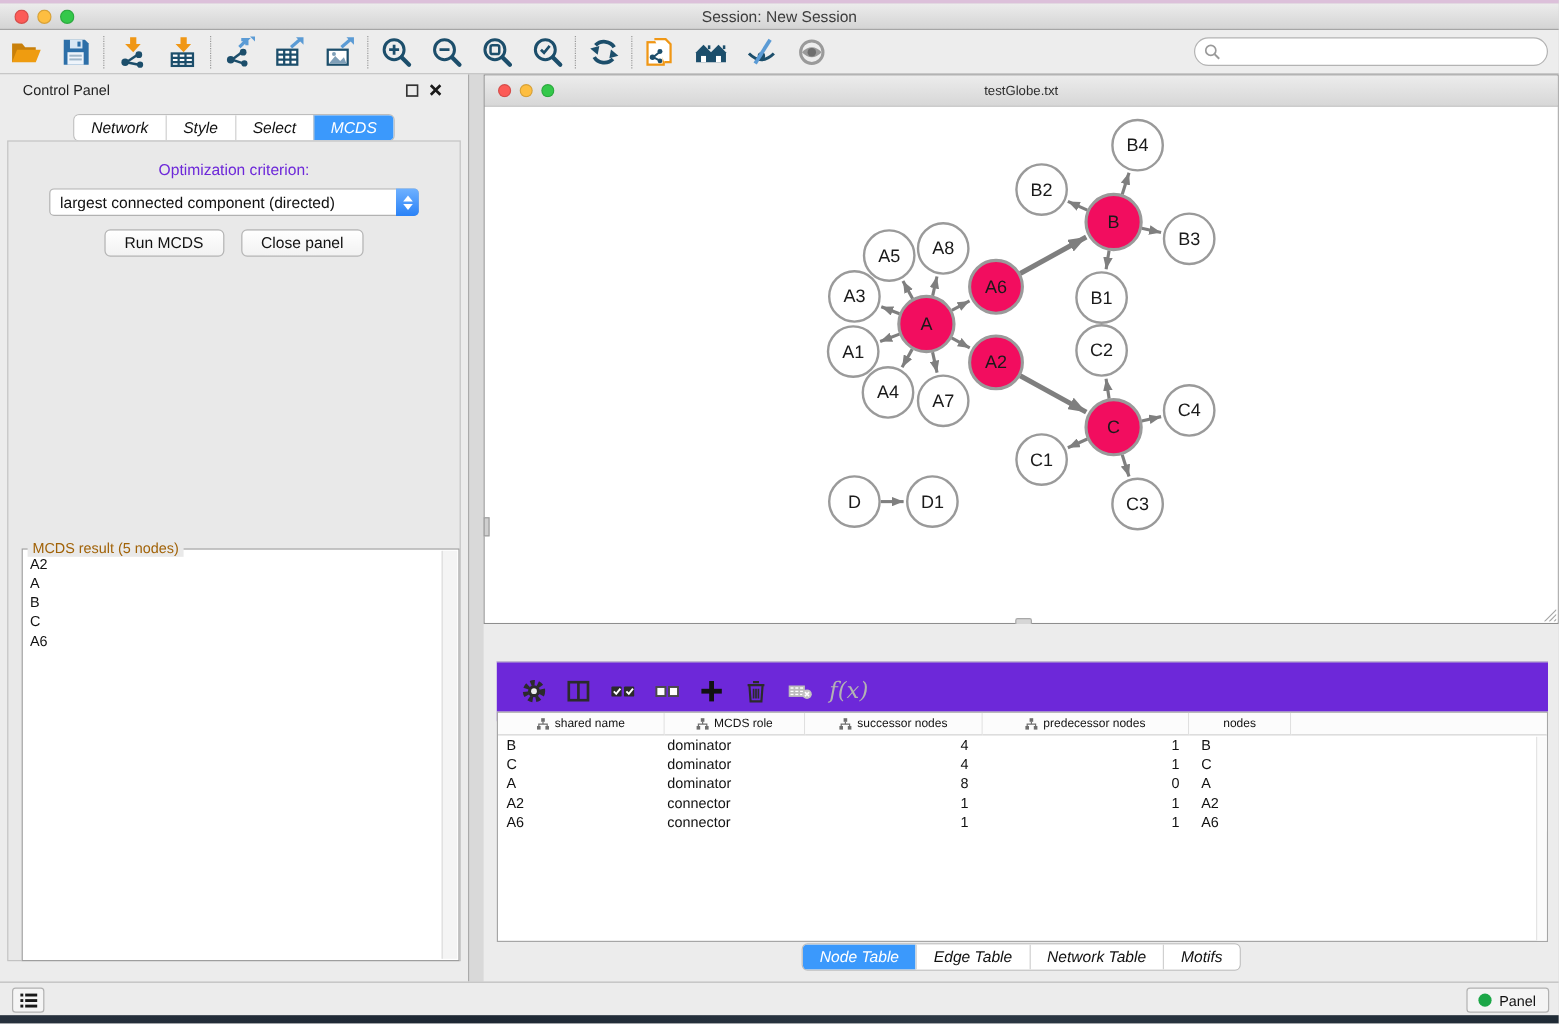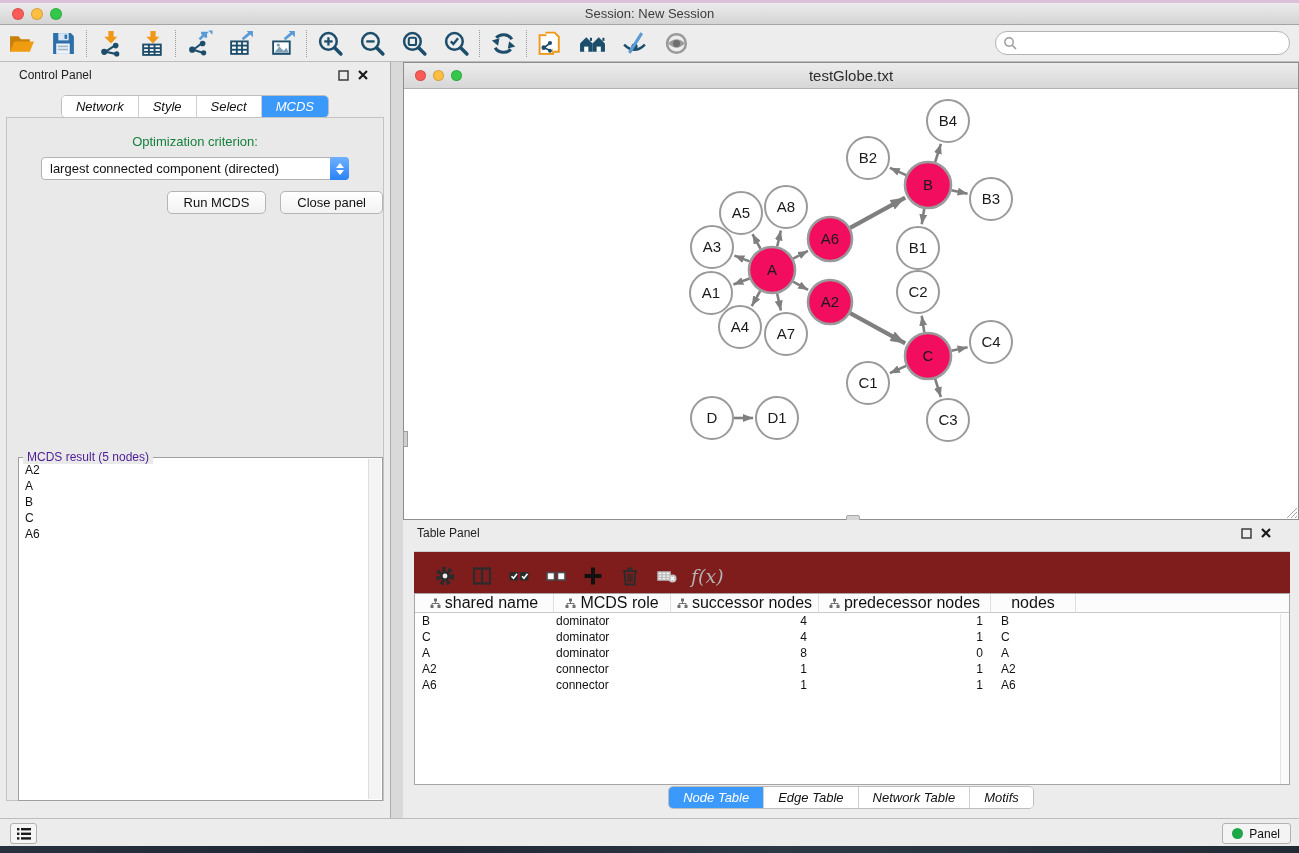--- a/index.html
+++ b/index.html
@@ -36,65 +36,65 @@
   .mini-icon { width:16px; height:14px; display:flex; align-items:center; justify-content:center; margin-left:4px; }
 
   .cp-tabs { position:absolute; left:0; top:33px; width:100%; display:flex; justify-content:center; }
   .tabset { display:flex; border-radius:5px; overflow:hidden; border:1px solid #bdbdbd; background:#fff; }
   .tab { font-size:13px; color:#111; padding:3px 14px; background:#fff; border-left:1px solid #d0d0d0; cursor:default;font-style:italic; }
   .tab:first-child { border-left:none; }
   .tab.active { background:#3b99fc; color:#fff; }
 
   .cp-content { position:absolute; left:6px; top:55px; width:378px; height:684px;
     background:#e9e9e9; border:1px solid #c3c3c3; }
-  .opt-label { text-align:center; margin-top:16px; font-size:13px; color:#15803d; }
+  .opt-label { text-align:center; margin-top:16px; font-size:13px; color:#6d28d9; }
   .select-box { position:relative; margin:8px auto 0 auto; width:308px; height:23px; background:#fff;
     border:1px solid #b2b2b2; border-radius:4px; display:flex; align-items:center; }
   .select-value { font-size:13px; color:#111; padding-left:8px; flex:1; white-space:nowrap; overflow:hidden; }
   .select-stepper { width:19px; height:23px; margin:-1px -1px -1px 0; border-radius:0 4px 4px 0;
     background:linear-gradient(#6fb1ff,#2a82f7); display:flex; flex-direction:column; align-items:center; justify-content:center; }
   .chev-up { width:0; height:0; border-left:4px solid transparent; border-right:4px solid transparent; border-bottom:5px solid #fff; margin-bottom:2px; }
   .chev-down { width:0; height:0; border-left:4px solid transparent; border-right:4px solid transparent; border-top:5px solid #fff; }
-  .cp-buttons { display:flex; justify-content:flex-end; gap:14px; margin-top:11px; }
+  .cp-buttons { display:flex; justify-content:center; gap:14px; margin-top:11px; }
   .btn { font-size:13px; color:#111; background:linear-gradient(#ffffff,#f2f2f2); border:1px solid #b5b5b5;
     border-radius:5px; padding:3px 16px; }
 
   .result-fieldset { position:absolute; left:11px; top:339px; width:365px; height:344px;
     border:1px solid #9e9e9e; background:#fff; }
-  .result-legend { position:absolute; top:-8px; left:4px; background:#e9e9e9; font-size:12px; color:#4c1d95; padding:0 4px; }
+  .result-legend { position:absolute; top:-8px; left:4px; background:#e9e9e9; font-size:12px; color:#a16207; padding:0 4px; }
   .result-list { position:absolute; left:1px; top:4px; right:15px; bottom:1px; overflow:hidden; }
   .result-item { font-size:12px; color:#111; padding:2px 0 2px 5px; line-height:12px; }
   .result-scrollbar { position:absolute; top:1px; right:1px; bottom:1px; width:13px; background:#f4f4f4; border-left:1px solid #ddd; }
 
   
   .network-window { position:absolute; left:403px; top:62px; width:896px; height:458px;
     border:1px solid #8e8e8e; background:#fff; }
   .net-titlebar { height:26px; background:linear-gradient(#ececec,#d7d7d7); border-bottom:1px solid #b1b1b1;
     display:flex; align-items:center; position:relative; }
   .net-titlebar .traffic { width:11px; height:11px; margin-left:7px; }
   .net-titlebar .traffic:first-child { margin-left:11px; }
-  .net-title { position:absolute; left:0; right:0; text-align:center; font-size:15px; color:#2d2d2d; }
+  .net-title { position:absolute; left:0; right:0; text-align:center; font-size:11px; color:#2d2d2d; }
   .net-canvas { position:relative; width:100%; height:430px; background:#fff; overflow:hidden; }
   .resize-grip { position:absolute; right:1px; bottom:1px; width:14px; height:14px; }
   .edge-handle-left { position:absolute; left:-1px; top:368px; width:5px; height:16px; background:#cfcfcf; border:1px solid #9e9e9e; }
   .edge-handle-bottom { position:absolute; left:442px; bottom:-3px; width:14px; height:7px; background:#d6d6d6; border:1px solid #a8a8a8; border-radius:2px; }
 
   
   .table-panel { position:absolute; left:403px; top:520px; width:896px; height:298px; background:#ececec; }
-  .tp-toolbar { position:absolute; left:11px; top:31px; width:876px; height:50px; background:#7f1d1d;
+  .tp-toolbar { position:absolute; left:11px; top:31px; width:876px; height:50px; background:#6d28d9;
     border-top:1px solid #cfcfcf; border-bottom:1px solid #cfcfcf; display:flex; align-items:center; padding-left:12px; }
   .tp-btn { width:37px; height:30px; display:flex; align-items:center; justify-content:center; }
   .tp-btn svg { width:22px; height:22px; }
   .fx-label { font-family:"DejaVu Serif","Liberation Serif",serif; font-style:italic; font-size:19px; color:#b3b3b3; margin-left:6px; }
 
   .data-table { position:absolute; left:11px; top:73px; width:876px; height:192px; background:#fff;
     border:1px solid #a6a6a6; overflow:hidden; }
   .grid { display:grid; grid-template-columns:139px 117px 148px 172px 85px 1fr; }
   .th { height:19px; background:#fcfcfc; border-bottom:1px solid #c9c9c9; border-right:1px solid #e0e0e0;
-    font-size:16px; color:#111; display:flex; align-items:center; justify-content:center; gap:4px; }
+    font-size:10px; color:#111; display:flex; align-items:center; justify-content:center; gap:4px; }
   .td { height:16px; font-size:12px; color:#111; display:flex; align-items:center; background:#fff; }
   .td.c0 { padding-left:7px; } .td.c1 { padding-left:2px; }
   .td.c2 { justify-content:flex-end; padding-right:12px; }
   .td.c3 { justify-content:flex-end; padding-right:8px; }
   .td.c4 { padding-left:10px; }
   .table-scrollbar { position:absolute; top:20px; right:0; bottom:0; width:9px; background:#fbfbfb; border-left:1px solid #e4e4e4; }
 
   .tp-tabs { position:absolute; left:0; right:0; top:266px; display:flex; justify-content:center; }
 
   
@@ -463,34 +463,20 @@
   <svg class="resize-grip" viewBox="0 0 14 14">
     <g stroke="#a5a5a5" stroke-width="1">
         <line x1="4" y1="14" x2="14" y2="4"></line>
         <line x1="8" y1="14" x2="14" y2="8"></line>
         <line x1="12" y1="14" x2="14" y2="12"></line>
       </g>
   </svg>
 </div>
 
 <div class="table-panel">
-  <div class="panel-header" style="padding-left:14px;">
-    <span class="panel-title">Table Panel</span>
-    <span class="spacer"></span>
-    <span class="mini-icon">
-      <svg width="11" height="11" viewBox="0 0 11 11">
-          <rect x="1" y="1" width="9" height="9" fill="none" stroke="#333" stroke-width="1.4"></rect>
-        </svg>
-    </span>
-    <span class="mini-icon" style="margin-right:6px;">
-      <svg width="10" height="10" viewBox="0 0 10 10">
-          <path d="M1 1 L9 9 M9 1 L1 9" stroke="#1a1a1a" stroke-width="2.2"></path>
-        </svg>
-    </span>
-  </div>
 
   <div class="tp-toolbar">
     <div class="tp-btn">
       <svg viewBox="0 0 22 22">
         <circle cx="11" cy="11" r="7" fill="none" stroke="#2b2b2b" stroke-width="4.6" stroke-dasharray="3.4 2.6"></circle>
         <circle cx="11" cy="11" r="5" fill="#2b2b2b"></circle>
           <circle cx="11" cy="11" r="2.4" fill="#ececec"></circle>
       </svg>
     </div>
     <div class="tp-btn">

